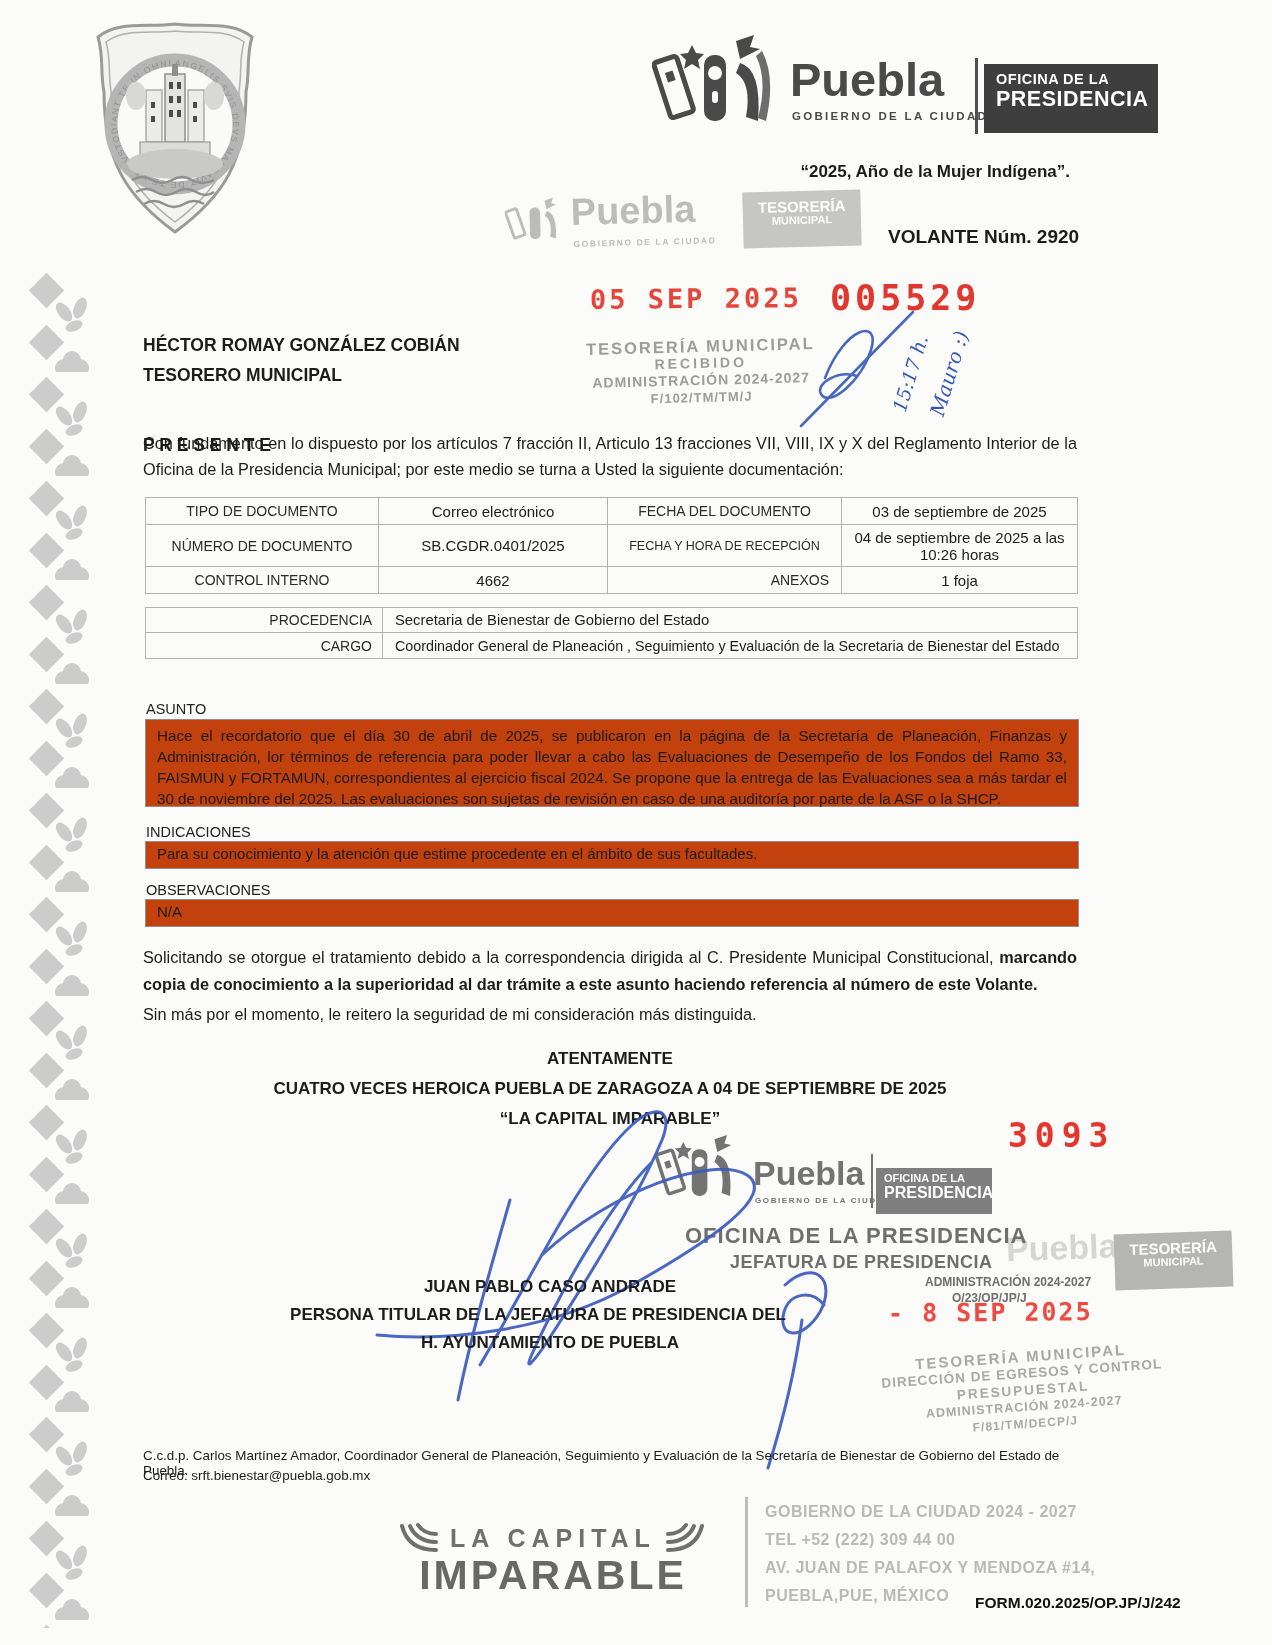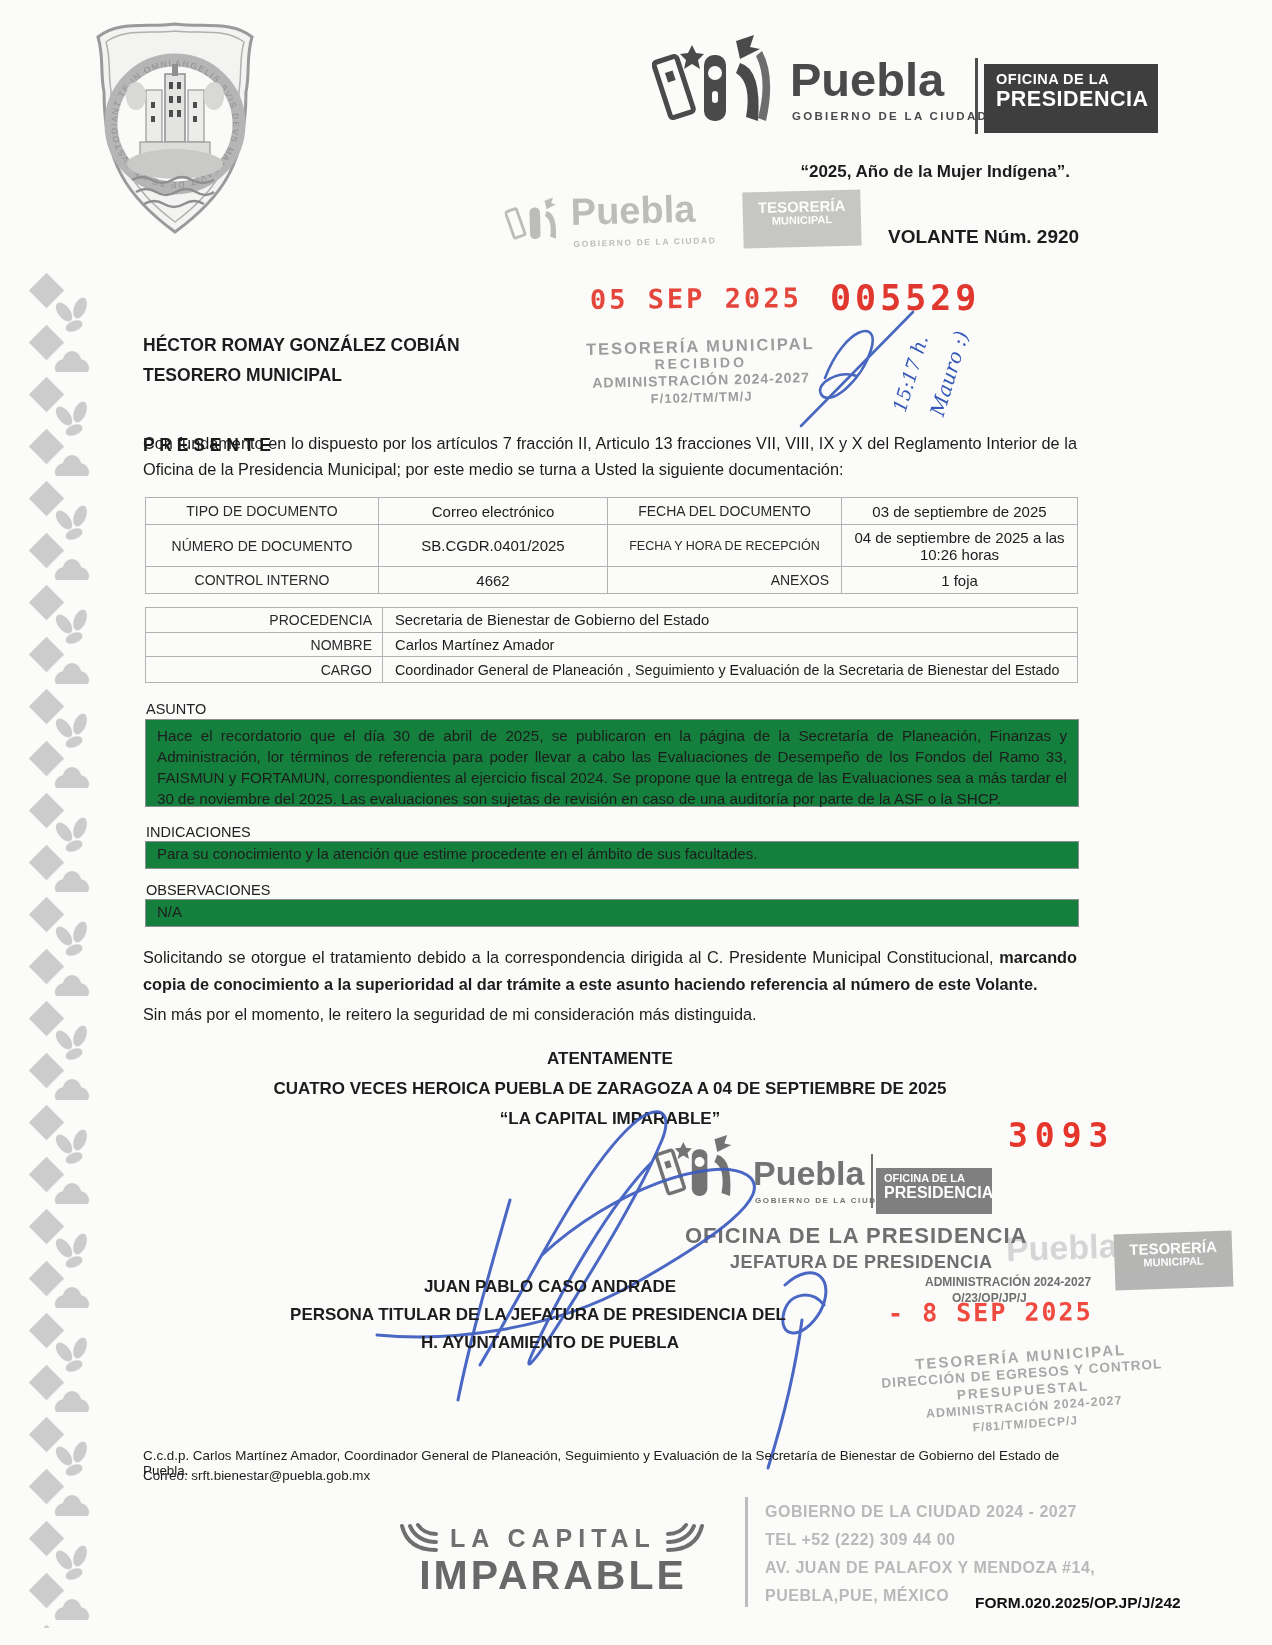--- a/index.html
+++ b/index.html
@@ -12,21 +12,21 @@
   .gray-stamp{color:#9c9c9c;font-weight:600;letter-spacing:1px;text-align:center;line-height:17px;}
   .red-stamp{color:#e23a2e;font-weight:bold;font-family:"DejaVu Sans Mono","Liberation Mono",monospace;}
   .stamp-box{background:#9b9b9b;color:#fff;font-weight:bold;text-align:center;line-height:1.05;}
   .office-box{background:#3e3e3e;color:#fff;text-align:left;padding:7px 10px 6px 12px;}
   table.doc{border-collapse:collapse;width:932px;table-layout:fixed;}
   table.doc td{border:1px solid #b2b2b2;padding:2px 8px;vertical-align:middle;}
   .lab{font-size:14px;color:#2a2a2a;text-align:center;}
   .val{font-size:15px;text-align:center;}
   .lab2{font-size:14px;text-align:right;padding-right:10px!important;}
   .val2{font-size:14.8px;text-align:left;padding-left:12px!important;}
-  .secbox{border:1.5px solid #8f8f8f;background:#15803d;}
+  .secbox{border:1.5px solid #8f8f8f;background:#c2410c;}
   .seclabel{font-size:14.5px;color:#222;}
   .hand{color:#3558b8;font-family:"DejaVu Serif",serif;font-style:italic;white-space:nowrap;}
   .addr-line{color:#b9b9b9;font-weight:600;font-size:16px;letter-spacing:0.5px;white-space:nowrap;}
   .sigline{font-weight:bold;font-size:17px;white-space:nowrap;}
 </style>
 </head>
 <body>
 
 <div class="page">
 
@@ -194,24 +194,20 @@
   <table class="doc abs" style="left:145px;top:607px;">
     <colgroup>
         <col style="width:237px">
         <col style="width:695px">
       </colgroup>
     <tbody>
         <tr style="height:25px;">
       <td class="lab lab2">PROCEDENCIA</td>
       <td class="val val2">Secretaria de Bienestar de Gobierno del Estado</td>
     </tr>
-    <tr style="height:24px;">
-      <td class="lab lab2">NOMBRE</td>
-      <td class="val val2">Carlos Martínez Amador</td>
-    </tr>
     <tr style="height:26px;">
       <td class="lab lab2">CARGO</td>
       <td class="val val2" style="font-size:14.3px;">Coordinador General de Planeación , Seguimiento y Evaluación de la Secretaria de Bienestar del Estado</td>
     </tr>
   </tbody>
     </table>
 
   <div class="abs seclabel" style="left:146px;top:701px;">ASUNTO</div>
   <div class="abs secbox j" style="left:145px;top:719px;width:910px;height:76px;padding:5px 11px;font-size:15.2px;line-height:21px;">Hace el recordatorio que el día 30 de abril de 2025, se publicaron en la página de la Secretaría de Planeación, Finanzas y Administración, lor términos de referencia para poder llevar a cabo las Evaluaciones de Desempeño de los Fondos del Ramo 33, FAISMUN y FORTAMUN, correspondientes al ejercicio fiscal 2024. Se propone que la entrega de las Evaluaciones sea a más tardar el 30 de noviembre del 2025. Las evaluaciones son sujetas de revisión en caso de una auditoría por parte de la ASF o la SHCP.</div>
 

